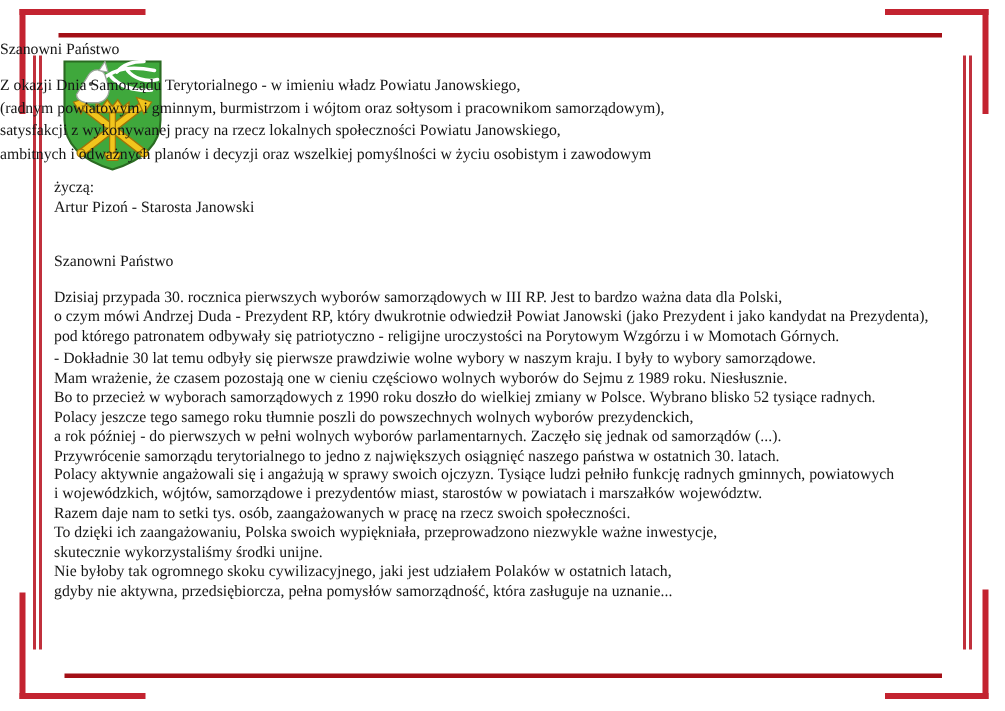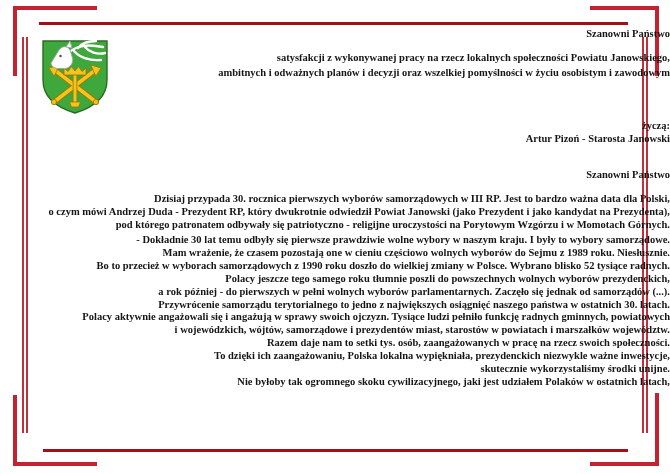--- a/index.html
+++ b/index.html
@@ -29,24 +29,24 @@
     width:2px;height:396px;top:37px;
     border-left:2px solid var(--side-red,#c0303c);
     border-right:2px solid var(--side-red,#c0303c);
     background:transparent;
   }
   .side-left{left:22px;}
   .side-right{left:642px;}
   
   .emblem{position:absolute;left:38px;top:38px;width:74px;height:78px;}
   
-  .tblock{position:absolute;left:0;right:0;text-align:right;font-size:10.5px;font-weight:bold;}
+  .tblock{position:absolute;left:0;right:0;text-align:left;font-size:10.5px;}
   .tblock .line, .tblock{white-space:nowrap;}
   .lh-wide{line-height:15.2px;}
-  .lh-tight{line-height:12.9px;}
+  .lh-tight{line-height:12.9px;padding-left:36px;}
   #sal1{top:26px;}
   #wishes{top:50px;}
   #signoff{top:120px;}
   #signatories{top:133px;}
   #sal2{top:169px;}
   #intro{top:193px;}
   #quote{top:234px;}
 </style>
 </head>
 <body>
@@ -97,20 +97,22 @@
     <g>
       <path d="M13 25 L21 12 C24 7.5 30 7.5 32 12 L34.5 20 C35.5 25 32.5 29.5 27.5 30.5 L19 30.5 C15 29.5 13 27.5 13 25 Z" style="fill:var(--stag-white);stroke:var(--stag-outline);stroke-width:0.9"></path>
       <polygon points="28,9 32,3 34,10" style="fill:var(--stag-white);stroke:var(--stag-outline);stroke-width:0.8"></polygon>
       <circle cx="22.5" cy="18" r="1.3" fill="#555"></circle>
     </g>
   </svg>
 
   <div id="sal1" class="tblock lh-wide">Szanowni Państwo</div>
 
   <div id="wishes" class="tblock lh-wide">
+      <div class="line">Z okazji Dnia Samorządu Terytorialnego - w imieniu władz Powiatu Janowskiego,</div>
+      <div class="line">(radnym powiatowym i gminnym, burmistrzom i wójtom oraz sołtysom i pracownikom samorządowym),</div>
       <div class="line">satysfakcji z wykonywanej pracy na rzecz lokalnych społeczności Powiatu Janowskiego,</div>
       <div class="line">ambitnych i odważnych planów i decyzji oraz wszelkiej pomyślności w życiu osobistym i zawodowym</div>
     </div>
 
   <div id="signoff" class="tblock lh-tight">życzą:</div>
 
   <div id="signatories" class="tblock lh-tight">
       <div class="line">Artur Pizoń - Starosta Janowski</div>
     </div>
 
@@ -125,18 +127,19 @@
   <div id="quote" class="tblock lh-tight">
       <div class="line">- Dokładnie 30 lat temu odbyły się pierwsze prawdziwie wolne wybory w naszym kraju. I były to wybory samorządowe.</div>
       <div class="line">Mam wrażenie, że czasem pozostają one w cieniu częściowo wolnych wyborów do Sejmu z 1989 roku. Niesłusznie.</div>
       <div class="line">Bo to przecież w wyborach samorządowych z 1990 roku doszło do wielkiej zmiany w Polsce. Wybrano blisko 52 tysiące radnych.</div>
       <div class="line">Polacy jeszcze tego samego roku tłumnie poszli do powszechnych wolnych wyborów prezydenckich,</div>
       <div class="line">a rok później - do pierwszych w pełni wolnych wyborów parlamentarnych. Zaczęło się jednak od samorządów (...).</div>
       <div class="line">Przywrócenie samorządu terytorialnego to jedno z największych osiągnięć naszego państwa w ostatnich 30. latach.</div>
       <div class="line">Polacy aktywnie angażowali się i angażują w sprawy swoich ojczyzn. Tysiące ludzi pełniło funkcję radnych gminnych, powiatowych</div>
       <div class="line">i wojewódzkich, wójtów, samorządowe i prezydentów miast, starostów w powiatach i marszałków województw.</div>
       <div class="line">Razem daje nam to setki tys. osób, zaangażowanych w pracę na rzecz swoich społeczności.</div>
-      <div class="line">To dzięki ich zaangażowaniu, Polska lokalna wypiękniała, prezydenckich niezwykle ważne inwestycje,</div>
+      <div class="line">To dzięki ich zaangażowaniu, Polska swoich wypiękniała, przeprowadzono niezwykle ważne inwestycje,</div>
       <div class="line">skutecznie wykorzystaliśmy środki unijne.</div>
       <div class="line">Nie byłoby tak ogromnego skoku cywilizacyjnego, jaki jest udziałem Polaków w ostatnich latach,</div>
+      <div class="line">gdyby nie aktywna, przedsiębiorcza, pełna pomysłów samorządność, która zasługuje na uznanie...</div>
     </div>
 
 </div>
 
 </body></html>

